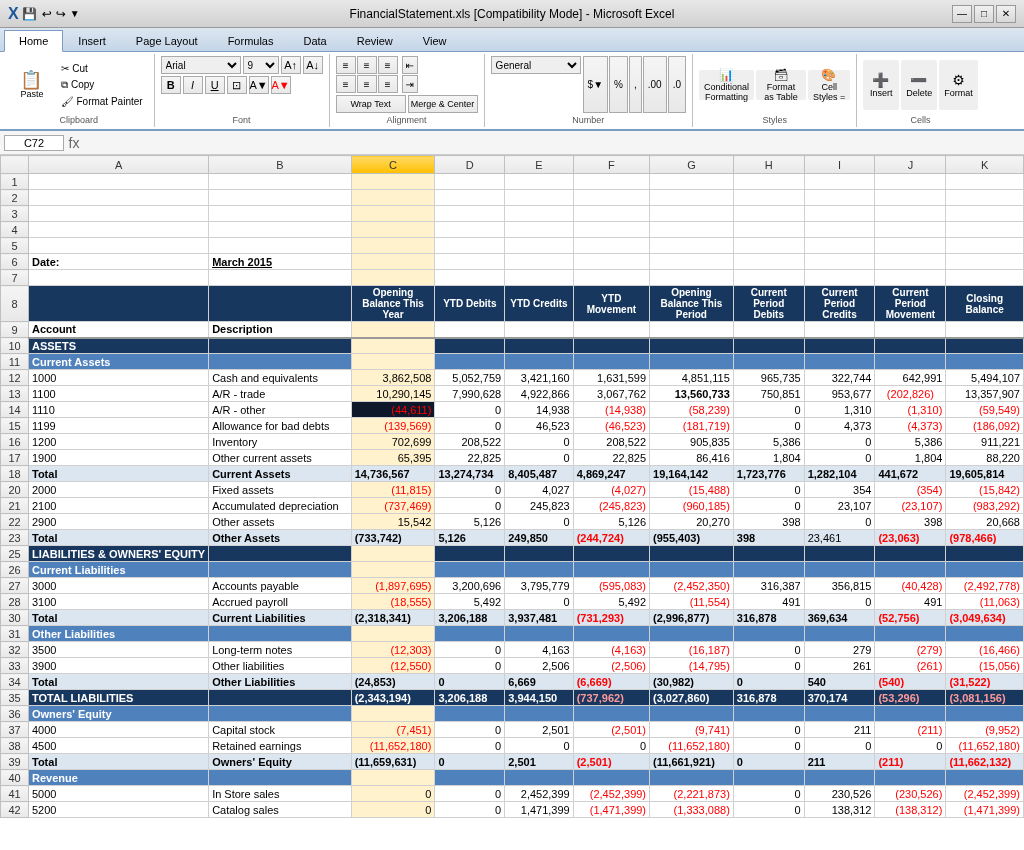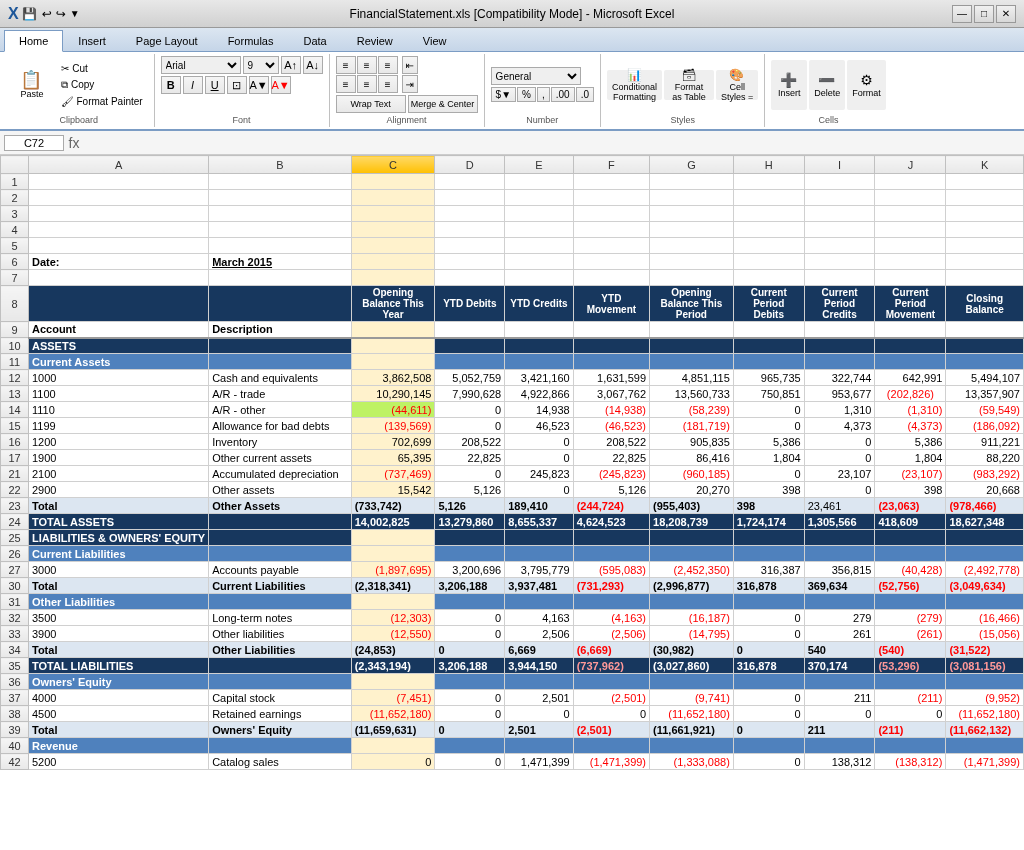--- a/index.html
+++ b/index.html
@@ -387,21 +387,21 @@
         </div>
         <div style="display:flex;gap:2px;">
           <button class="fmt-btn" style="font-size:9px;width:70px;">Wrap Text</button>
           <button class="fmt-btn" style="font-size:9px;width:70px;">Merge &amp; Center</button>
         </div>
       </div>
       <div class="ribbon-group-label">Alignment</div>
     </div>
 
     <div class="ribbon-group" style="min-width:100px;">
-      <div class="num-controls" style="flex:1;justify-content:center;display:flex;flex-direction:column;gap:2px;">
+      <div class="num-controls" style="flex:1;justify-content:flex-end;display:flex;flex-direction:row;gap:2px;">
         <select class="num-select">
           <option>General</option>
         </select>
         <div class="num-row">
           <button class="num-btn">$▼</button>
           <button class="num-btn">%</button>
           <button class="num-btn">,</button>
           <button class="num-btn">.00</button>
           <button class="num-btn">.0</button>
         </div>
@@ -666,31 +666,31 @@
           <td style="text-align: right;">5,494,107</td>
         </tr>
         <tr>
           <td class="row-hdr">13</td>
           <td>1100</td>
           <td>A/R - trade</td>
           <td style="background-color: rgb(255, 242, 204); text-align: right;">10,290,145</td>
           <td style="text-align: right;">7,990,628</td>
           <td style="text-align: right;">4,922,866</td>
           <td style="text-align: right;">3,067,762</td>
-          <td style="text-align: right;">13,560,733</td>
+          <td style="text-align: right; font-weight: bold;">13,560,733</td>
           <td style="text-align: right;">750,851</td>
           <td style="text-align: right;">953,677</td>
           <td style="color: red; text-align: center;">(202,826)</td>
           <td style="text-align: right;">13,357,907</td>
         </tr>
         <tr>
           <td class="row-hdr">14</td>
           <td>1110</td>
           <td>A/R - other</td>
-          <td style="background-color: #bef264; color: red; text-align: right;">(44,611)</td>
+          <td style="background-color: #0f172a; color: red; text-align: right;">(44,611)</td>
           <td style="text-align: right;">0</td>
           <td style="text-align: right;">14,938</td>
           <td style="color: red; text-align: right;">(14,938)</td>
           <td style="color: red; text-align: right;">(58,239)</td>
           <td style="text-align: right;">0</td>
           <td style="text-align: right;">1,310</td>
           <td style="color: red; text-align: right;">(1,310)</td>
           <td style="color: red; text-align: right;">(59,549)</td>
         </tr>
         <tr>
@@ -729,20 +729,48 @@
           <td style="text-align: right;">22,825</td>
           <td style="text-align: right;">0</td>
           <td style="text-align: right;">22,825</td>
           <td style="text-align: right;">86,416</td>
           <td style="text-align: right;">1,804</td>
           <td style="text-align: right;">0</td>
           <td style="text-align: right;">1,804</td>
           <td style="text-align: right;">88,220</td>
         </tr>
         <tr>
+          <td class="row-hdr">18</td>
+          <td class="hdr-total" style="font-weight: bold;">Total</td>
+          <td class="hdr-total" style="font-weight: bold;">Current Assets</td>
+          <td class="hdr-total" style="background-color: rgb(220, 230, 241); font-weight: bold;">14,736,567</td>
+          <td class="hdr-total" style="font-weight: bold;">13,274,734</td>
+          <td class="hdr-total" style="font-weight: bold;">8,405,487</td>
+          <td class="hdr-total" style="font-weight: bold;">4,869,247</td>
+          <td class="hdr-total" style="font-weight: bold;">19,164,142</td>
+          <td class="hdr-total" style="font-weight: bold;">1,723,776</td>
+          <td class="hdr-total" style="font-weight: bold;">1,282,104</td>
+          <td class="hdr-total" style="font-weight: bold;">441,672</td>
+          <td class="hdr-total" style="font-weight: bold;">19,605,814</td>
+        </tr>
+        <tr>
+          <td class="row-hdr">20</td>
+          <td>2000</td>
+          <td>Fixed assets</td>
+          <td style="background-color: rgb(255, 242, 204); color: red; text-align: right;">(11,815)</td>
+          <td style="text-align: right;">0</td>
+          <td style="text-align: right;">4,027</td>
+          <td style="color: red; text-align: right;">(4,027)</td>
+          <td style="color: red; text-align: right;">(15,488)</td>
+          <td style="text-align: right;">0</td>
+          <td style="text-align: right;">354</td>
+          <td style="color: red; text-align: right;">(354)</td>
+          <td style="color: red; text-align: right;">(15,842)</td>
+        </tr>
+        <tr>
           <td class="row-hdr">21</td>
           <td>2100</td>
           <td>Accumulated depreciation</td>
           <td style="background-color: rgb(255, 242, 204); color: red; text-align: right;">(737,469)</td>
           <td style="text-align: right;">0</td>
           <td style="text-align: right;">245,823</td>
           <td style="color: red; text-align: right;">(245,823)</td>
           <td style="color: red; text-align: right;">(960,185)</td>
           <td style="text-align: right;">0</td>
           <td style="text-align: right;">23,107</td>
@@ -762,41 +790,27 @@
           <td style="text-align: right;">0</td>
           <td style="text-align: right;">398</td>
           <td style="text-align: right;">20,668</td>
         </tr>
         <tr>
           <td class="row-hdr">23</td>
           <td class="hdr-total" style="font-weight: bold;">Total</td>
           <td class="hdr-total" style="font-weight: bold;">Other Assets</td>
           <td class="hdr-total" style="background-color: rgb(220, 230, 241); font-weight: bold;">(733,742)</td>
           <td class="hdr-total" style="font-weight: bold;">5,126</td>
-          <td class="hdr-total" style="font-weight: bold;">189,410</td>
+          <td class="hdr-total" style="font-weight: bold;">249,850</td>
           <td class="hdr-total" style="font-weight: bold; color: red;">(244,724)</td>
           <td class="hdr-total" style="font-weight: bold;">(955,403)</td>
           <td class="hdr-total" style="font-weight: bold;">398</td>
           <td class="hdr-total" style="font-weight: normal;">23,461</td>
           <td class="hdr-total" style="font-weight: bold; color: red;">(23,063)</td>
           <td class="hdr-total" style="font-weight: bold; color: red;">(978,466)</td>
-        </tr>
-        <tr>
-          <td class="row-hdr">24</td>
-          <td class="hdr-total-dark">TOTAL ASSETS</td>
-          <td class="hdr-total-dark"></td>
-          <td class="hdr-total-dark" style="background-color: rgb(23, 55, 94);">14,002,825</td>
-          <td class="hdr-total-dark">13,279,860</td>
-          <td class="hdr-total-dark">8,655,337</td>
-          <td class="hdr-total-dark">4,624,523</td>
-          <td class="hdr-total-dark">18,208,739</td>
-          <td class="hdr-total-dark">1,724,174</td>
-          <td class="hdr-total-dark">1,305,566</td>
-          <td class="hdr-total-dark">418,609</td>
-          <td class="hdr-total-dark">18,627,348</td>
         </tr>
         <tr>
           <td class="row-hdr">25</td>
           <td class="hdr-darkblue">LIABILITIES &amp; OWNERS' EQUITY</td>
           <td class="hdr-darkblue"></td>
           <td class="hdr-darkblue" style="background-color: rgb(255, 242, 204);"></td>
           <td class="hdr-darkblue"></td>
           <td class="hdr-darkblue"></td>
           <td class="hdr-darkblue"></td>
           <td class="hdr-darkblue"></td>
@@ -827,20 +841,34 @@
           <td style="text-align: right;">3,200,696</td>
           <td style="text-align: right;">3,795,779</td>
           <td style="color: red; text-align: right;">(595,083)</td>
           <td style="color: red; text-align: right;">(2,452,350)</td>
           <td style="text-align: right;">316,387</td>
           <td style="text-align: right;">356,815</td>
           <td style="color: red; text-align: right;">(40,428)</td>
           <td style="color: red; text-align: right;">(2,492,778)</td>
         </tr>
         <tr>
+          <td class="row-hdr">28</td>
+          <td>3100</td>
+          <td>Accrued payroll</td>
+          <td style="background-color: rgb(255, 242, 204); color: red; text-align: right;">(18,555)</td>
+          <td style="text-align: right;">5,492</td>
+          <td style="text-align: right;">0</td>
+          <td style="text-align: right;">5,492</td>
+          <td style="color: red; text-align: right;">(11,554)</td>
+          <td style="text-align: right;">491</td>
+          <td style="text-align: right;">0</td>
+          <td style="text-align: right;">491</td>
+          <td style="color: red; text-align: right;">(11,063)</td>
+        </tr>
+        <tr>
           <td class="row-hdr">30</td>
           <td class="hdr-total" style="font-weight: bold;">Total</td>
           <td class="hdr-total" style="font-weight: bold;">Current Liabilities</td>
           <td class="hdr-total" style="background-color: rgb(220, 230, 241); font-weight: bold;">(2,318,341)</td>
           <td class="hdr-total" style="font-weight: bold;">3,206,188</td>
           <td class="hdr-total" style="font-weight: bold;">3,937,481</td>
           <td class="hdr-total" style="font-weight: bold; color: red;">(731,293)</td>
           <td class="hdr-total" style="font-weight: bold;">(2,996,877)</td>
           <td class="hdr-total" style="font-weight: bold;">316,878</td>
           <td class="hdr-total" style="font-weight: bold;">369,634</td>
@@ -981,20 +1009,34 @@
           <td class="hdr-lightblue"></td>
           <td class="hdr-lightblue"></td>
           <td class="hdr-lightblue"></td>
           <td class="hdr-lightblue"></td>
           <td class="hdr-lightblue"></td>
           <td class="hdr-lightblue"></td>
           <td class="hdr-lightblue"></td>
           <td class="hdr-lightblue"></td>
         </tr>
         <tr>
+          <td class="row-hdr">41</td>
+          <td>5000</td>
+          <td>In Store sales</td>
+          <td style="background-color: rgb(255, 242, 204); text-align: right;">0</td>
+          <td style="text-align: right;">0</td>
+          <td style="text-align: right;">2,452,399</td>
+          <td style="color: red; text-align: right;">(2,452,399)</td>
+          <td style="color: red; text-align: right;">(2,221,873)</td>
+          <td style="text-align: right;">0</td>
+          <td style="text-align: right;">230,526</td>
+          <td style="color: red; text-align: right;">(230,526)</td>
+          <td style="color: red; text-align: right;">(2,452,399)</td>
+        </tr>
+        <tr>
           <td class="row-hdr">42</td>
           <td>5200</td>
           <td>Catalog sales</td>
           <td style="background-color: rgb(255, 242, 204); text-align: right;">0</td>
           <td style="text-align: right;">0</td>
           <td style="text-align: right;">1,471,399</td>
           <td style="color: red; text-align: right;">(1,471,399)</td>
           <td style="color: red; text-align: right;">(1,333,088)</td>
           <td style="text-align: right;">0</td>
           <td style="text-align: right;">138,312</td>

